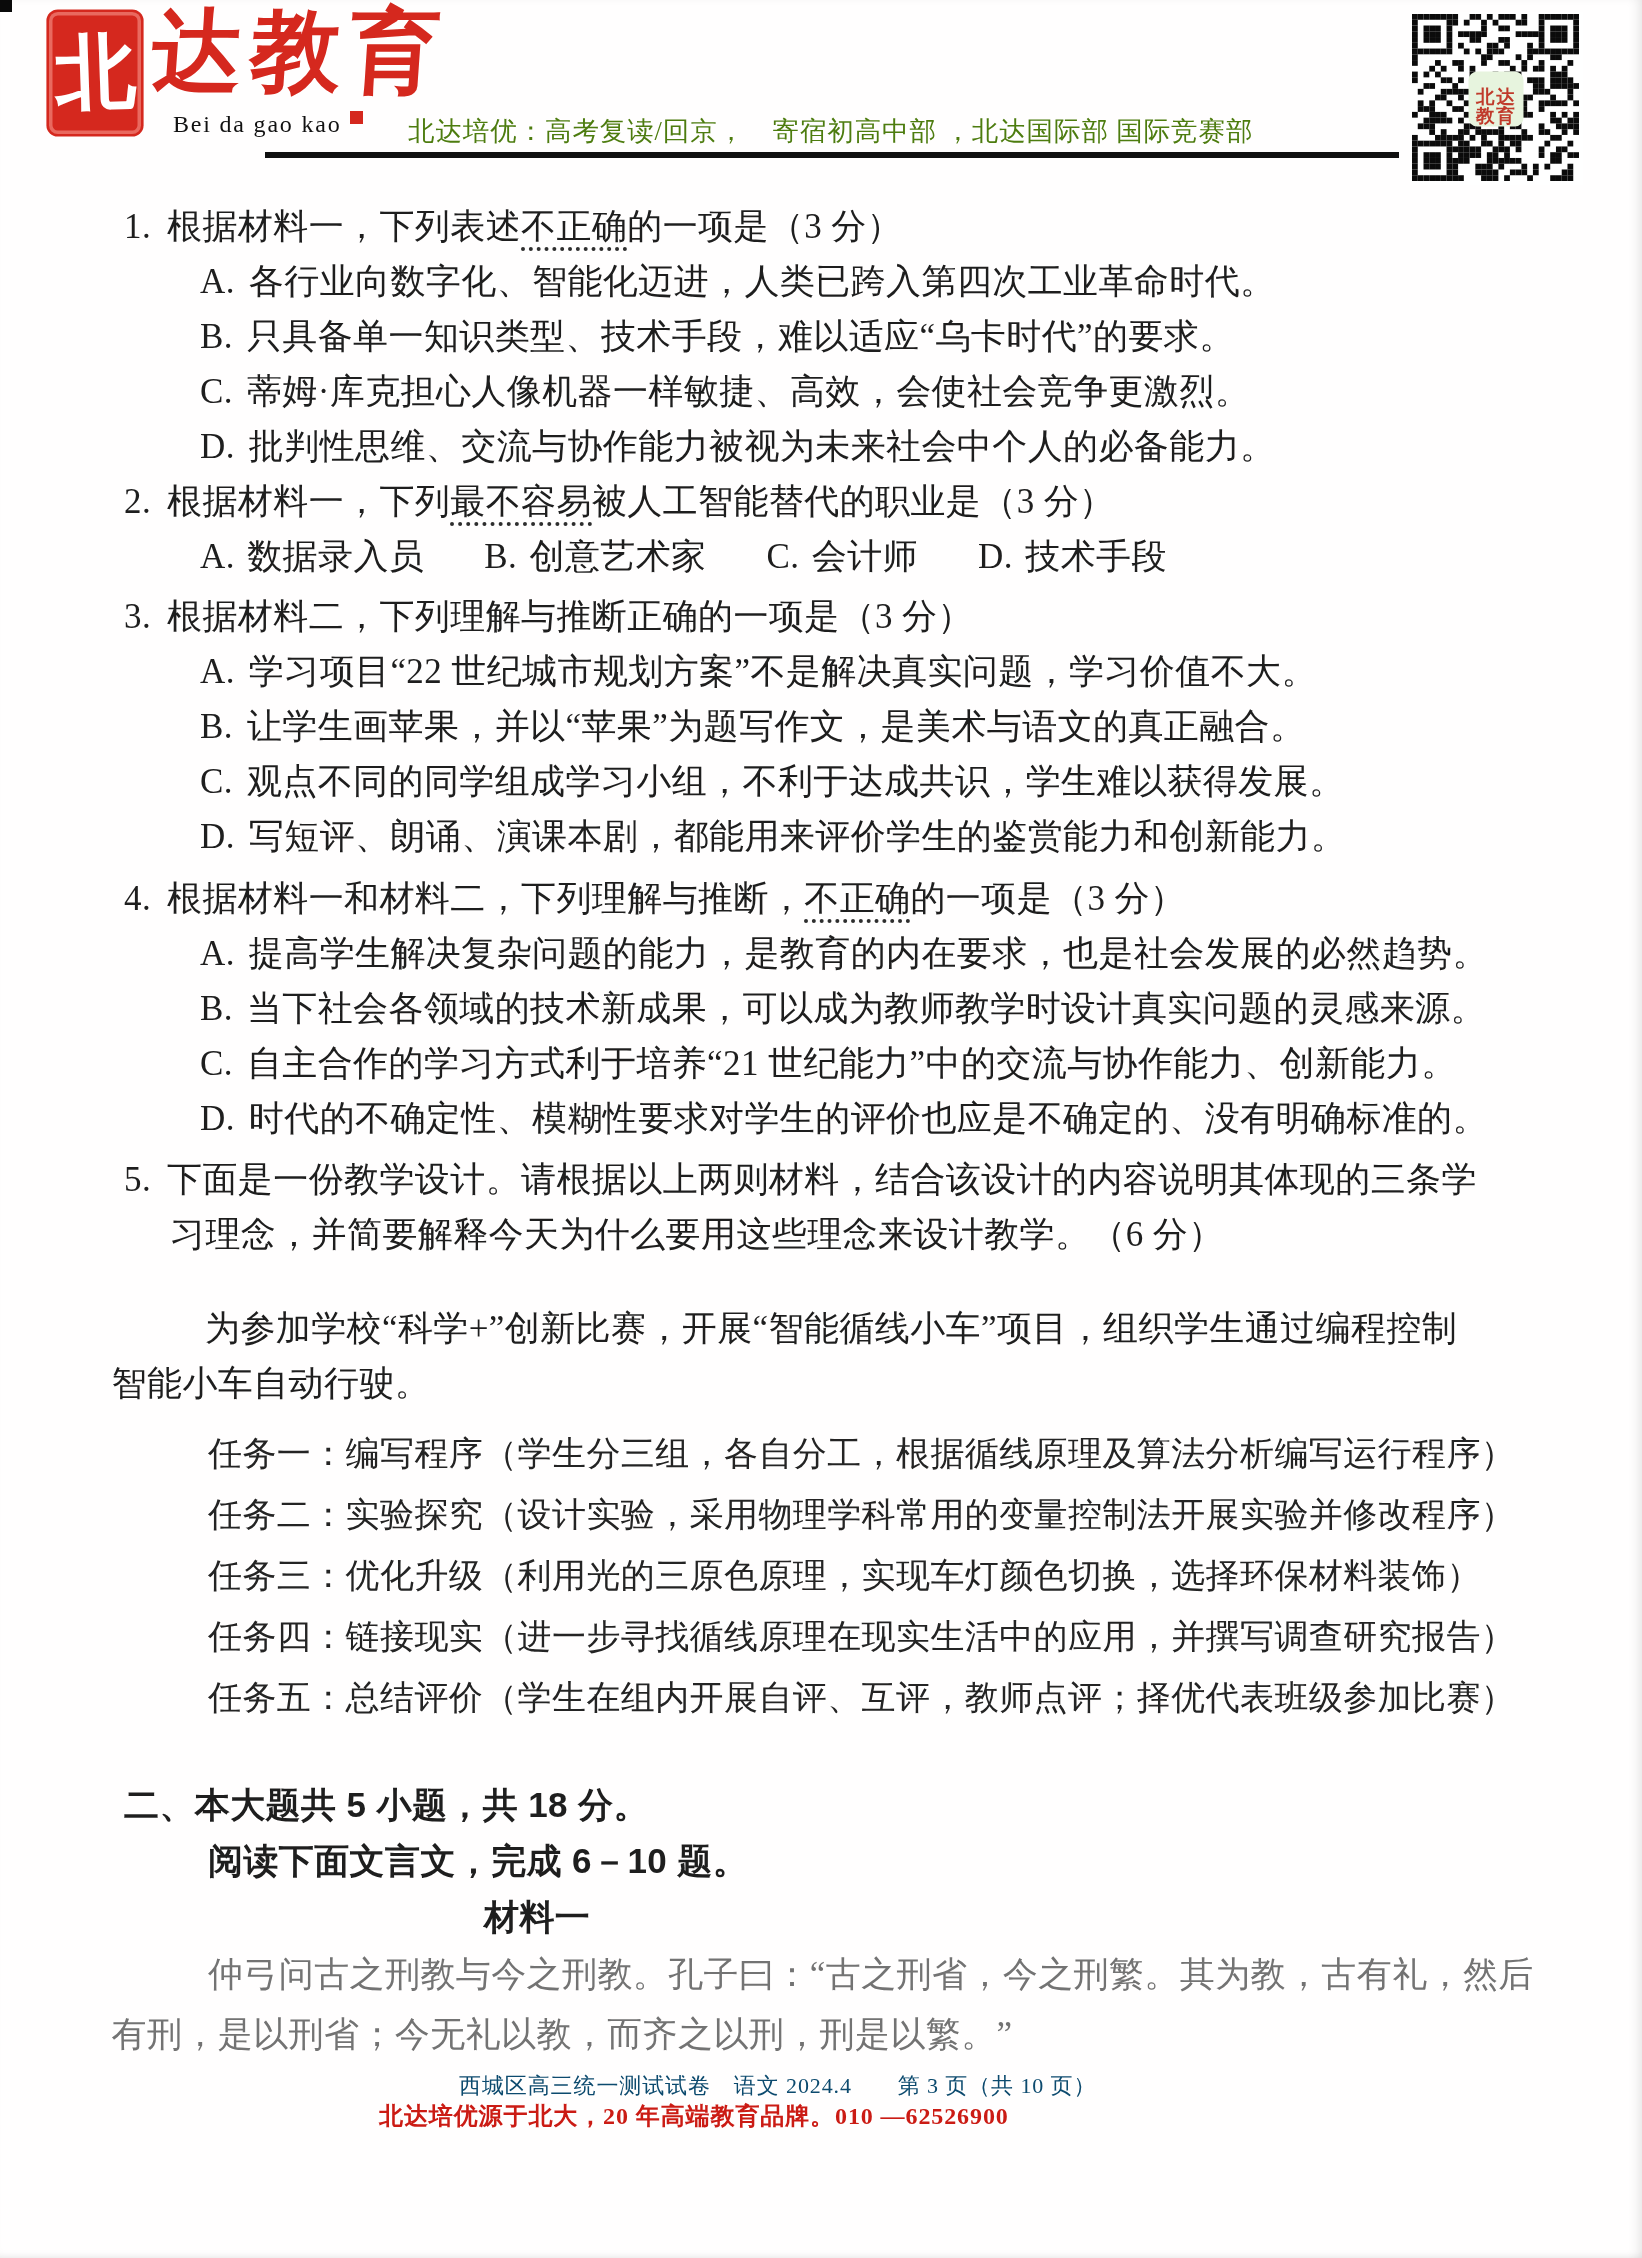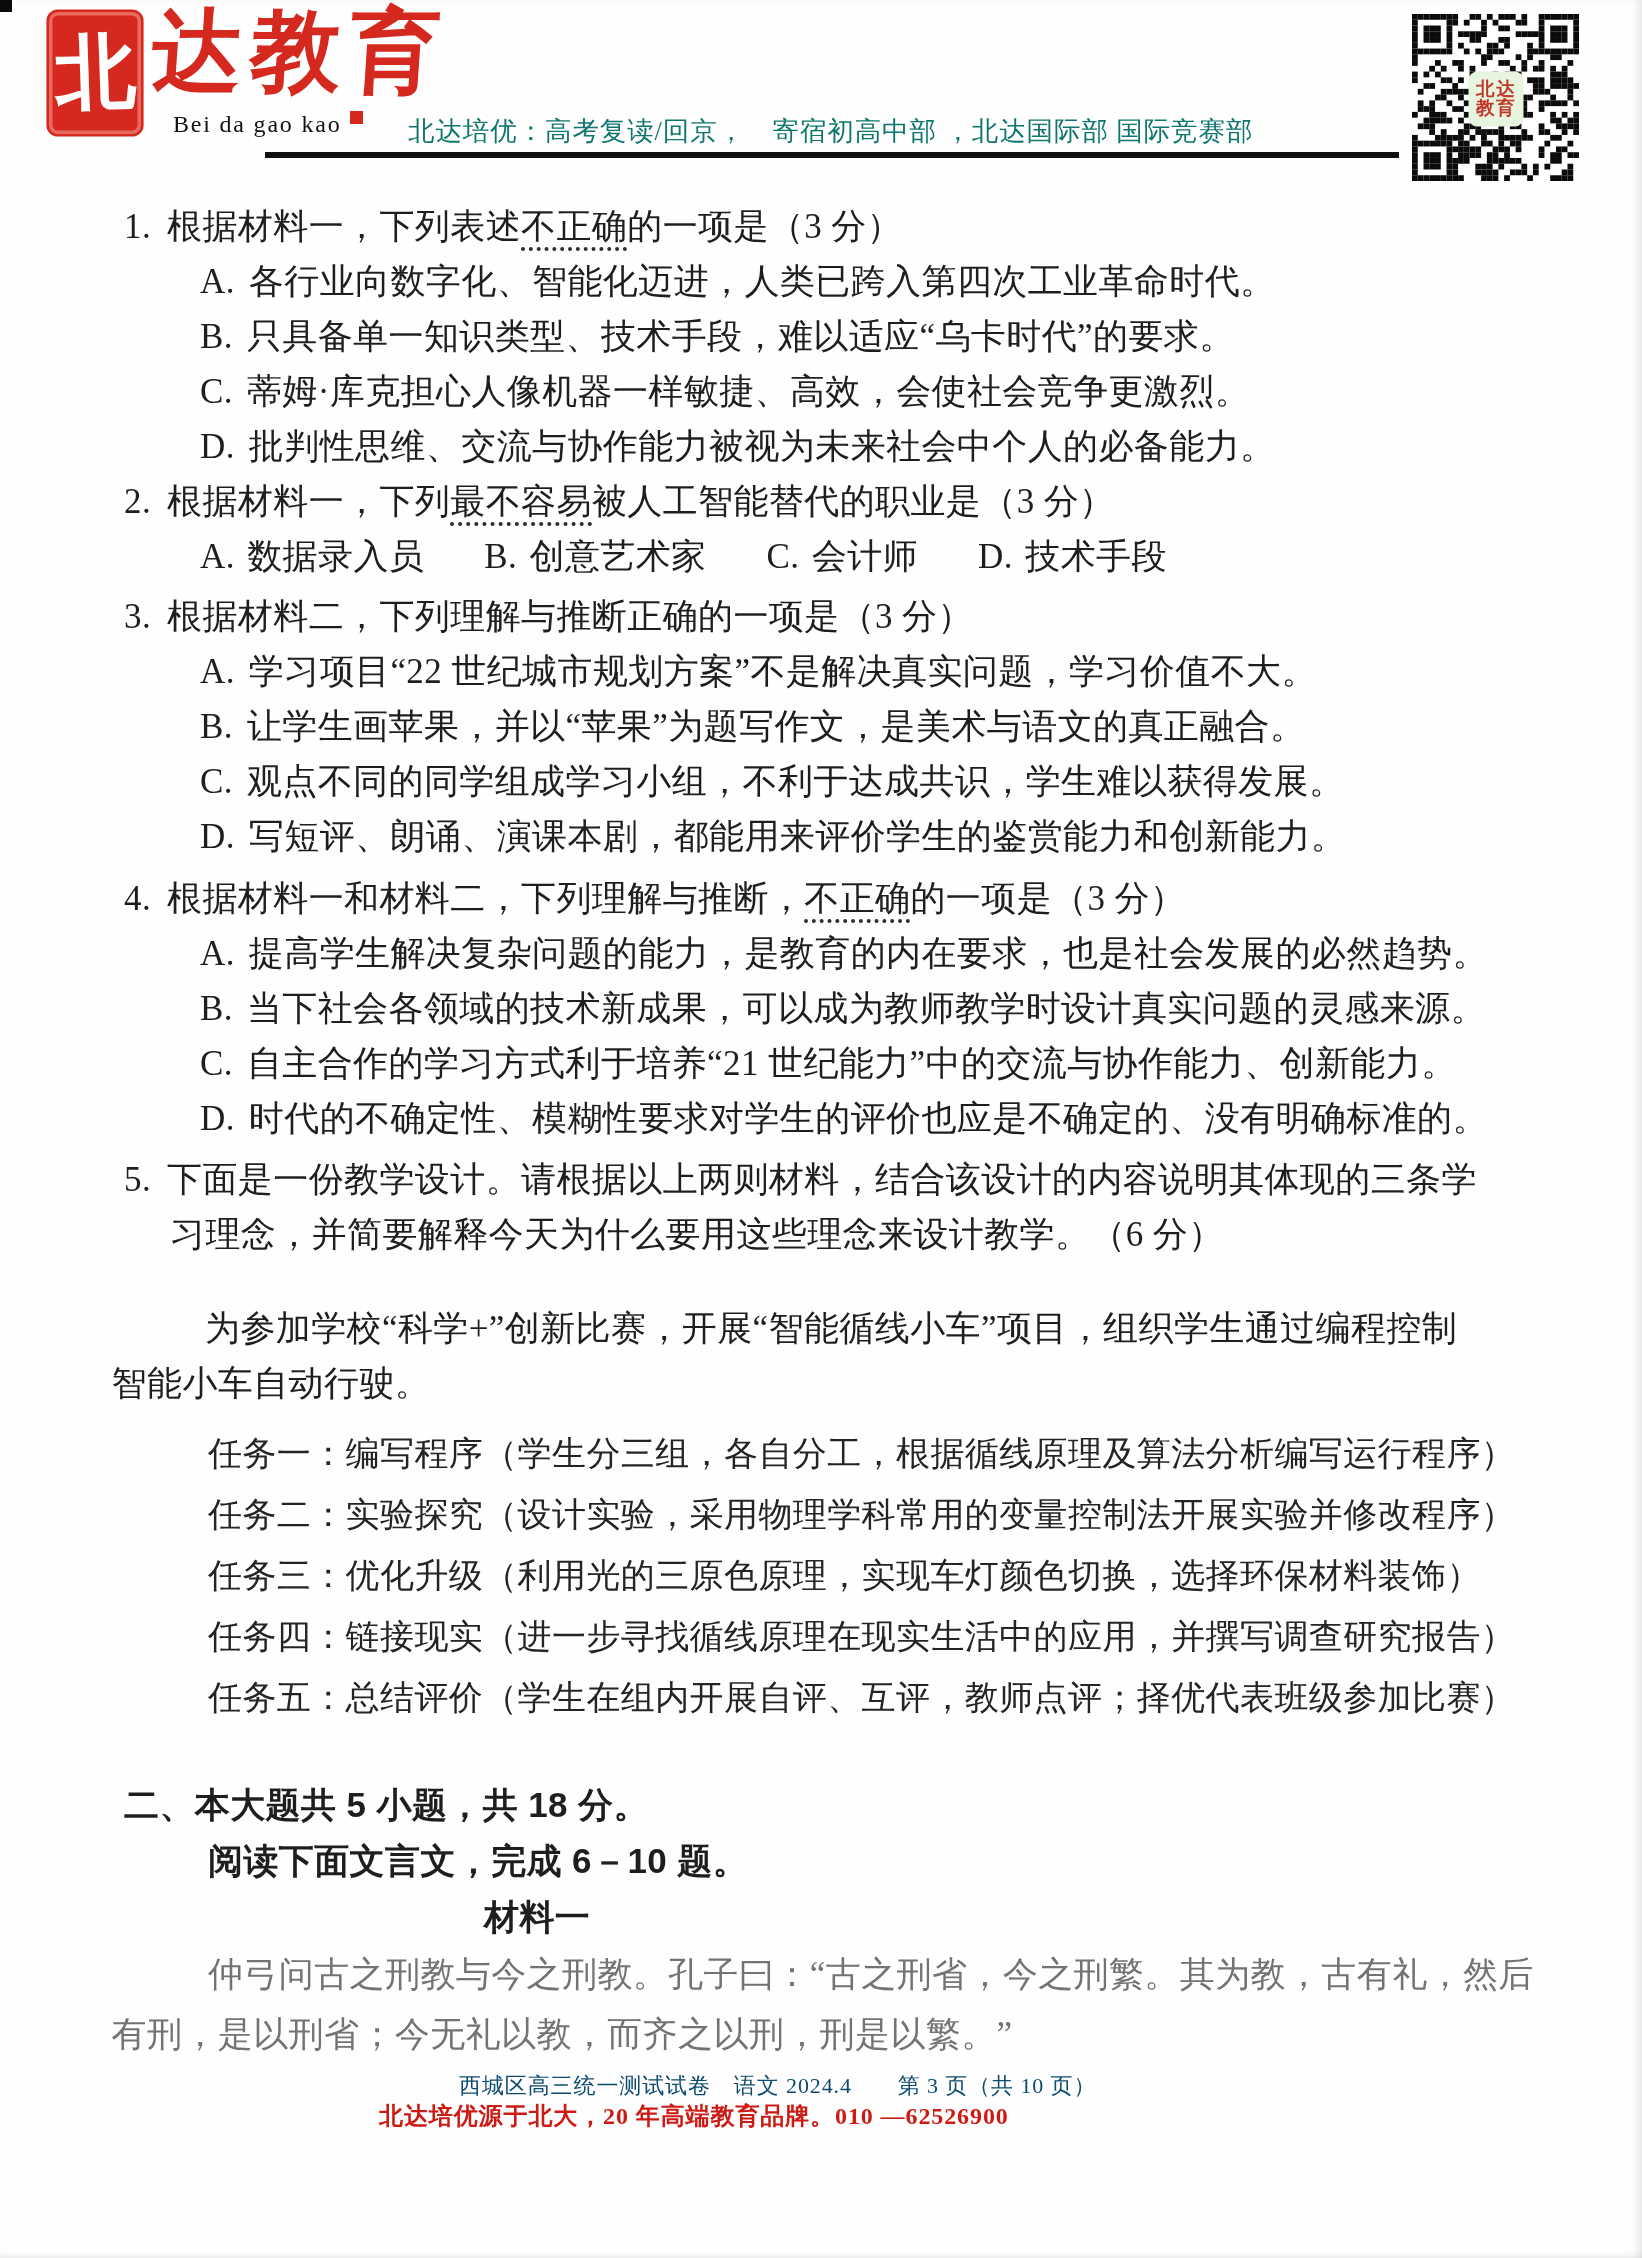--- a/index.html
+++ b/index.html
@@ -27,33 +27,33 @@
     letter-spacing:8.8px;line-height:1.1;transform:skewX(-4deg);
   }
   .romanized{
     position:absolute;left:173px;top:111px;
     font-size:24px;color:#111;letter-spacing:1.8px;
     display:flex;align-items:flex-start;gap:8.8px;
   }
   .romanized .sq{display:inline-block;width:13.2px;height:13.2px;background:#d5281e;}
   .tagline{
     position:absolute;left:408px;top:113px;
-    font-size:26.5px;color:#0f766e;letter-spacing:0.9px;white-space:nowrap;
+    font-size:26.5px;color:#4d7c0f;letter-spacing:0.9px;white-space:nowrap;
   }
   .header-rule{position:absolute;left:265px;top:152px;width:1134px;height:6.2px;background:#101010;}
   
   .qr{
     position:absolute;left:1410px;top:12.4px;width:169px;height:169px;
     background:#ffffff;padding:1.8px;
   }
   .qr svg{display:block;}
   .qr-label{
     position:absolute;left:50%;top:50%;transform:translate(-50%,-50%);
     width:55px;height:55px;background:#e7f4de;border-radius:8.8px;
-    display:flex;flex-direction:column;align-items:center;justify-content:center;
+    display:flex;flex-direction:column;align-items:center;justify-content:flex-end;
     line-height:1.05;
   }
   .qr-label span{color:#c03a2b;font-size:18.5px;font-weight:700;letter-spacing:1.8px;}
   
   .content{
     position:absolute;left:124px;top:199px;width:1412px;
     font-size:35px;line-height:55px;letter-spacing:0.4px;
   }
   .stem{white-space:nowrap;}
   .qnum{display:inline-block;margin-right:16px;}

